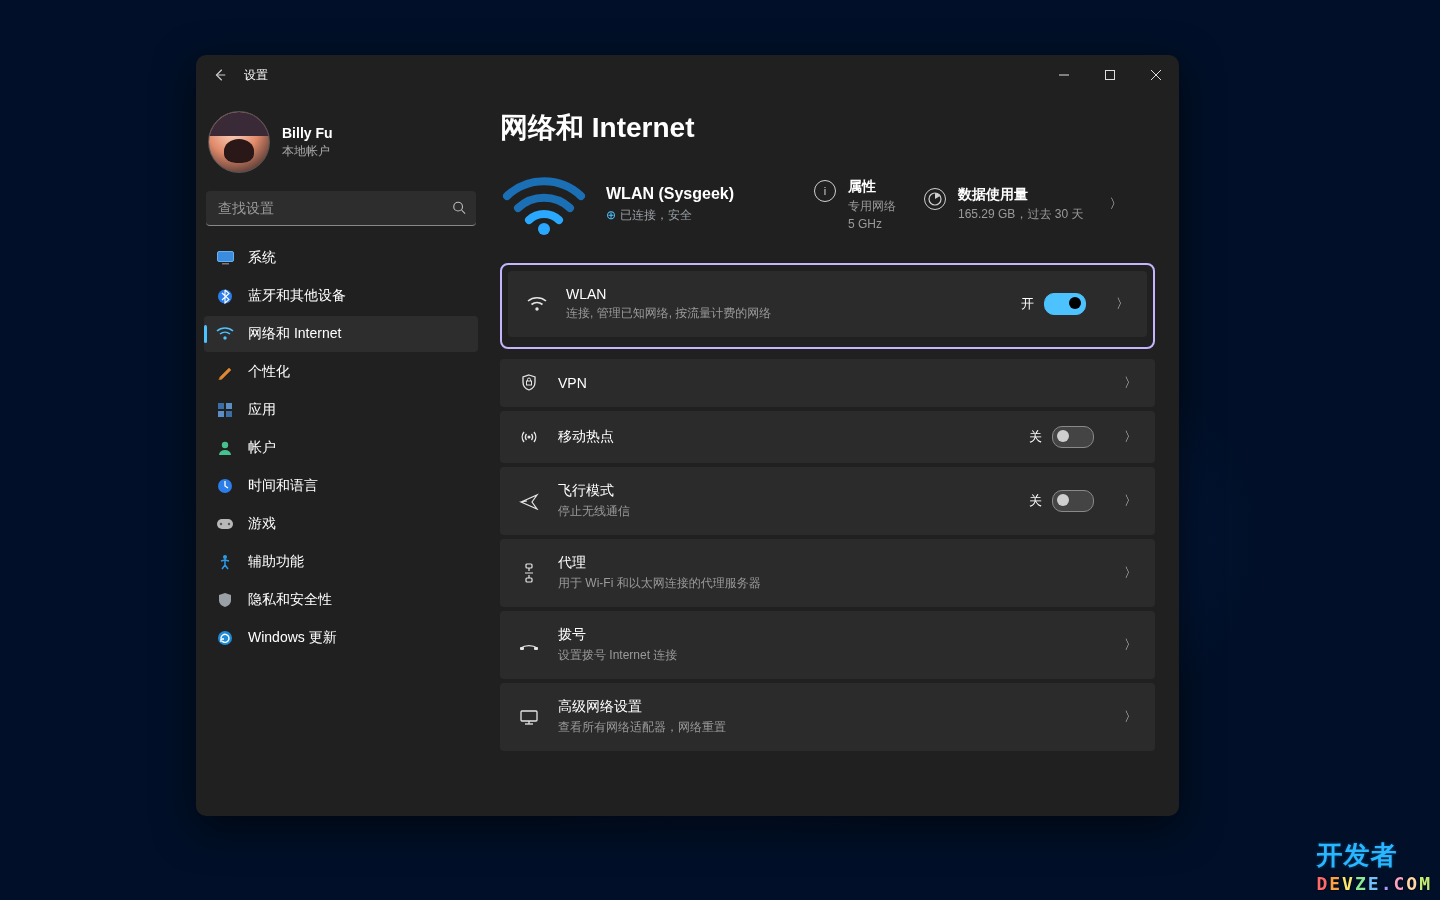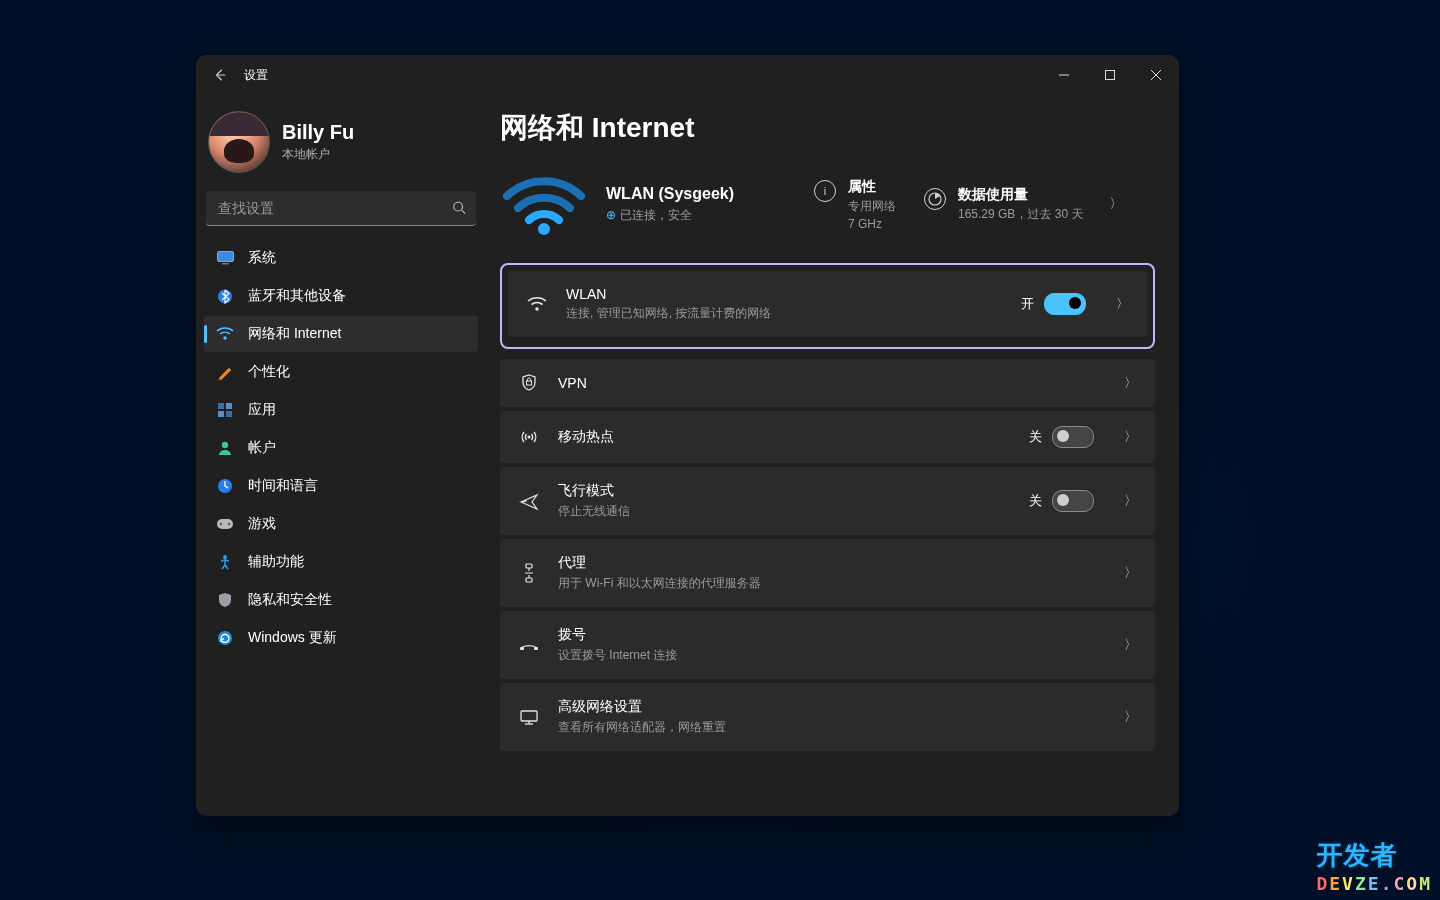--- a/index.html
+++ b/index.html
@@ -16,21 +16,21 @@
   .titlebar .back{width:28px;height:28px;display:flex;align-items:center;justify-content:center;color:#ccc;font-size:14px;cursor:pointer;border-radius:4px;}
   .title-label{font-size:12px;color:#fff;margin-left:10px;}
   .caption{margin-left:auto;display:flex;}
   .cap-btn{width:46px;height:40px;display:flex;align-items:center;justify-content:center;color:#ddd;cursor:pointer;font-size:12px;}
   .body{display:flex;height:calc(100% - 40px);}
   .sidebar{width:290px;padding:8px 8px 8px 8px;box-sizing:border-box;display:flex;flex-direction:column;}
   .profile{display:flex;align-items:center;margin:8px 4px 18px 4px;}
   .avatar{width:60px;height:60px;border-radius:50%;background:radial-gradient(circle at 40% 30%, #ffd7c2 0%, #e08a6a 45%, #3b2a2a 90%);border:1px solid #555;margin-right:12px;position:relative;overflow:hidden;}
   .avatar::after{content:"";position:absolute;left:25%;top:45%;width:50%;height:40%;background:#2a1818;border-radius:50% 50% 40% 40%;}
   .avatar::before{content:"";position:absolute;left:0;top:0;right:0;height:40%;background:#3a2a38;border-radius:50% 50% 0 0;}
-  .profile-name{font-size:20px;font-weight:600;}
+  .profile-name{font-size:14px;font-weight:600;}
   .profile-sile{font-size:12px;color:#a9a9a9;margin-top:2px;}
   .search{position:relative;margin:0 2px 14px 2px;}
   .search input{width:100%;box-sizing:border-box;background:#2d2d2d;border:none;border-bottom:1px solid #888;color:#ccc;font-size:14px;padding:9px 34px 9px 12px;border-radius:4px;}
   .search input::placeholder{color:#9a9a9a;}
   .search .mag{position:absolute;right:10px;top:50%;transform:translateY(-50%);color:#bbb;font-size:14px;}
   .nav{display:flex;flex-direction:column;gap:2px;}
   .nav-item{display:flex;align-items:center;gap:14px;padding:9px 12px;border-radius:4px;font-size:14px;color:#fff;cursor:pointer;position:relative;}
   .nav-item.active{background:#2d2d2d;}
   .nav-item.active::before{content:"";position:absolute;left:0;top:9px;bottom:9px;width:3px;background:#4cc2ff;border-radius:2px;}
   .nav-icon{width:18px;height:18px;display:flex;align-items:center;justify-content:center;font-size:15px;}
@@ -240,21 +240,21 @@
         </div>
         <div class="hero-main">
           <div class="hero-title">WLAN (Sysgeek)</div>
           <div class="hero-sub"><span class="globe">⊕</span><span>已连接，安全</span></div>
         </div>
         <div class="hero-stat">
           <div class="stat-icon">i</div>
           <div class="stat-txt">
             <div class="t1">属性</div>
             <div class="t2">专用网络</div>
-            <div class="t2">7 GHz</div>
+            <div class="t2">5 GHz</div>
           </div>
         </div>
         <div class="hero-stat">
           <div class="stat-icon">
               <svg width="14" height="14" viewBox="0 0 14 14">
                 <circle cx="7" cy="7" r="6" fill="none" stroke="#cfcfcf" stroke-width="1.2"></circle>
                 <path d="M7 7V1A6 6 0 0 1 12 4z" fill="#cfcfcf"></path>
               </svg>
             </div>
           <div class="stat-txt">

